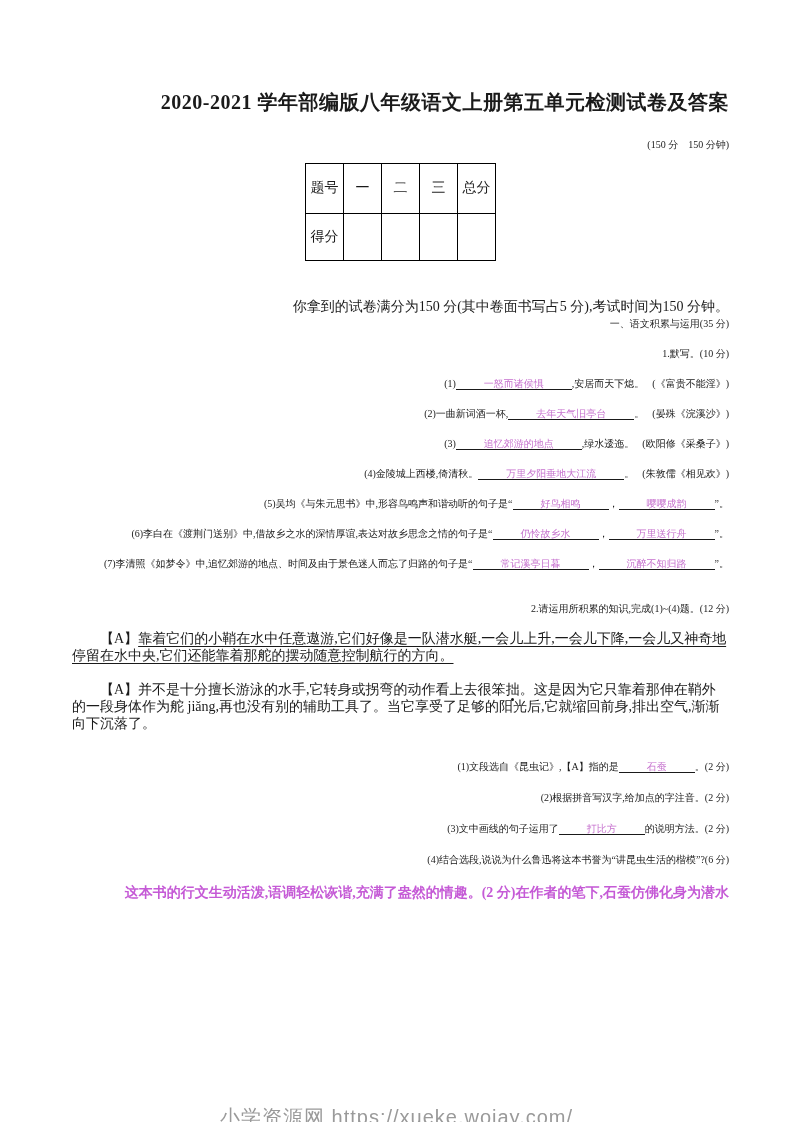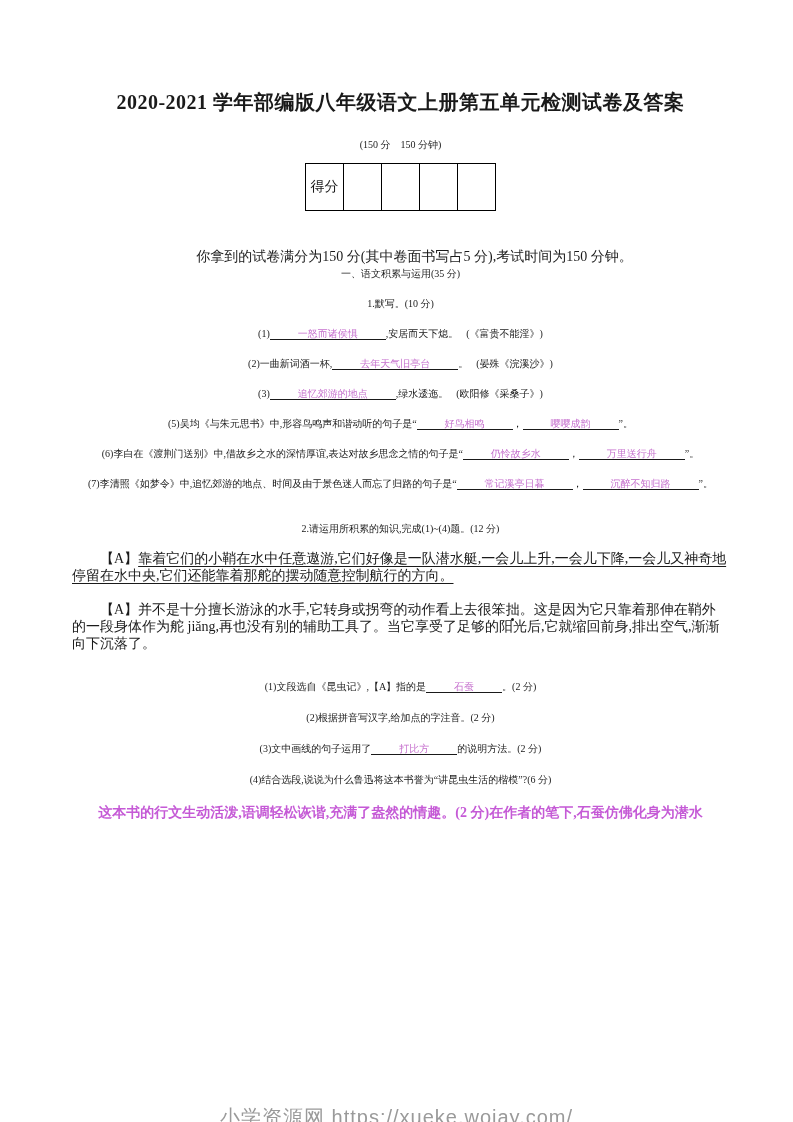--- a/index.html
+++ b/index.html
@@ -9,21 +9,21 @@
     --ink:#1a1a1a;
   }
   *{box-sizing:border-box;}
   html,body{margin:0;padding:0;}
   body{
     width:793px;height:1122px;position:relative;overflow:hidden;
     background:#ffffff;color:var(--ink);
     font-family:"Liberation Serif","DejaVu Serif",serif;
   }
   .page{
-    display:flex;flex-direction:column;align-items:center;
+    display:flex;flex-direction:column;align-items:flex-end;
     padding:90px 64px 0 72px;width:793px;
   }
   .doc-title{
     margin:0;text-align:center;font-size:20px;line-height:24px;
     font-weight:700;letter-spacing:0.5px;
   }
   .doc-subtitle{margin-top:22px;text-align:center;font-size:10px;line-height:17px;}
   .score-table{border-collapse:collapse;margin:10px auto 0;align-self:center;}
   .score-table td{
     border:1.5px solid #000;width:38px;text-align:center;vertical-align:middle;
@@ -66,20 +66,27 @@
 <body>
 
 <div class="page">
 
   <h1 class="doc-title">2020-2021 学年部编版八年级语文上册第五单元检测试卷及答案</h1>
 
   <div class="doc-subtitle">(150 分　150 分钟)</div>
 
   <table class="score-table">
     <tbody>
+      <tr class="r1">
+        <td>题号</td>
+        <td>一</td>
+        <td>二</td>
+        <td>三</td>
+        <td>总分</td>
+      </tr>
       <tr class="r2">
         <td>得分</td>
         <td></td>
         <td></td>
         <td></td>
         <td></td>
       </tr>
     </tbody>
   </table>
 
@@ -97,20 +104,24 @@
   <div class="line row">
     <span class="main"><span>(2)一曲新词酒一杯,</span><span class="seg-blank">去年天气旧亭台</span><span>。</span></span>
     <span class="source">(晏殊《浣溪沙》)</span>
   </div>
 
   <div class="line row">
     <span class="main"><span>(3)</span><span class="seg-blank">追忆郊游的地点</span><span>,绿水逶迤。</span></span>
     <span class="source">(欧阳修《采桑子》)</span>
   </div>
 
+  <div class="line row">
+    <span class="main"><span>(4)金陵城上西楼,倚清秋。</span><span class="seg-blank">万里夕阳垂地大江流</span><span>。</span></span>
+    <span class="source">(朱敦儒《相见欢》)</span>
+  </div>
 
   <div class="line"><span>(5)吴均《与朱元思书》中,形容鸟鸣声和谐动听的句子是“</span><span class="seg-blank">好鸟相鸣</span><span>，</span><span class="seg-blank">嘤嘤成韵</span><span>”。</span></div>
 
   <div class="line"><span>(6)李白在《渡荆门送别》中,借故乡之水的深情厚谊,表达对故乡思念之情的句子是“</span><span class="seg-blank">仍怜故乡水</span><span>，</span><span class="seg-blank">万里送行舟</span><span>”。</span></div>
 
   <div class="line"><span>(7)李清照《如梦令》中,追忆郊游的地点、时间及由于景色迷人而忘了归路的句子是“</span><span class="seg-blank">常记溪亭日暮</span><span>，</span><span class="seg-blank">沉醉不知归路</span><span>”。</span></div>
 
   <div class="line q2-label">2.请运用所积累的知识,完成(1)~(4)题。(12 分)</div>
 
   <p class="passage"><span>【A】</span><span class="seg-underline">靠着它们的小鞘在水中任意遨游,它们好像是一队潜水艇,一会儿上升,一会儿下降,一会儿又神奇地停留在水中央,它们还能靠着那舵的摆动随意控制航行的方向。</span></p>

